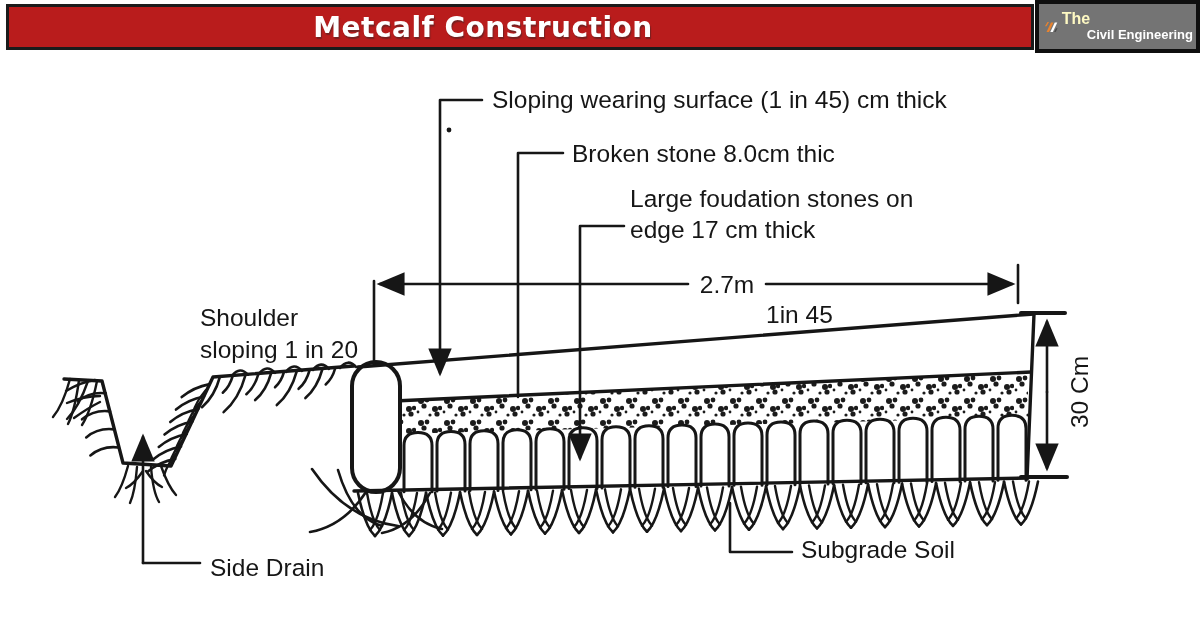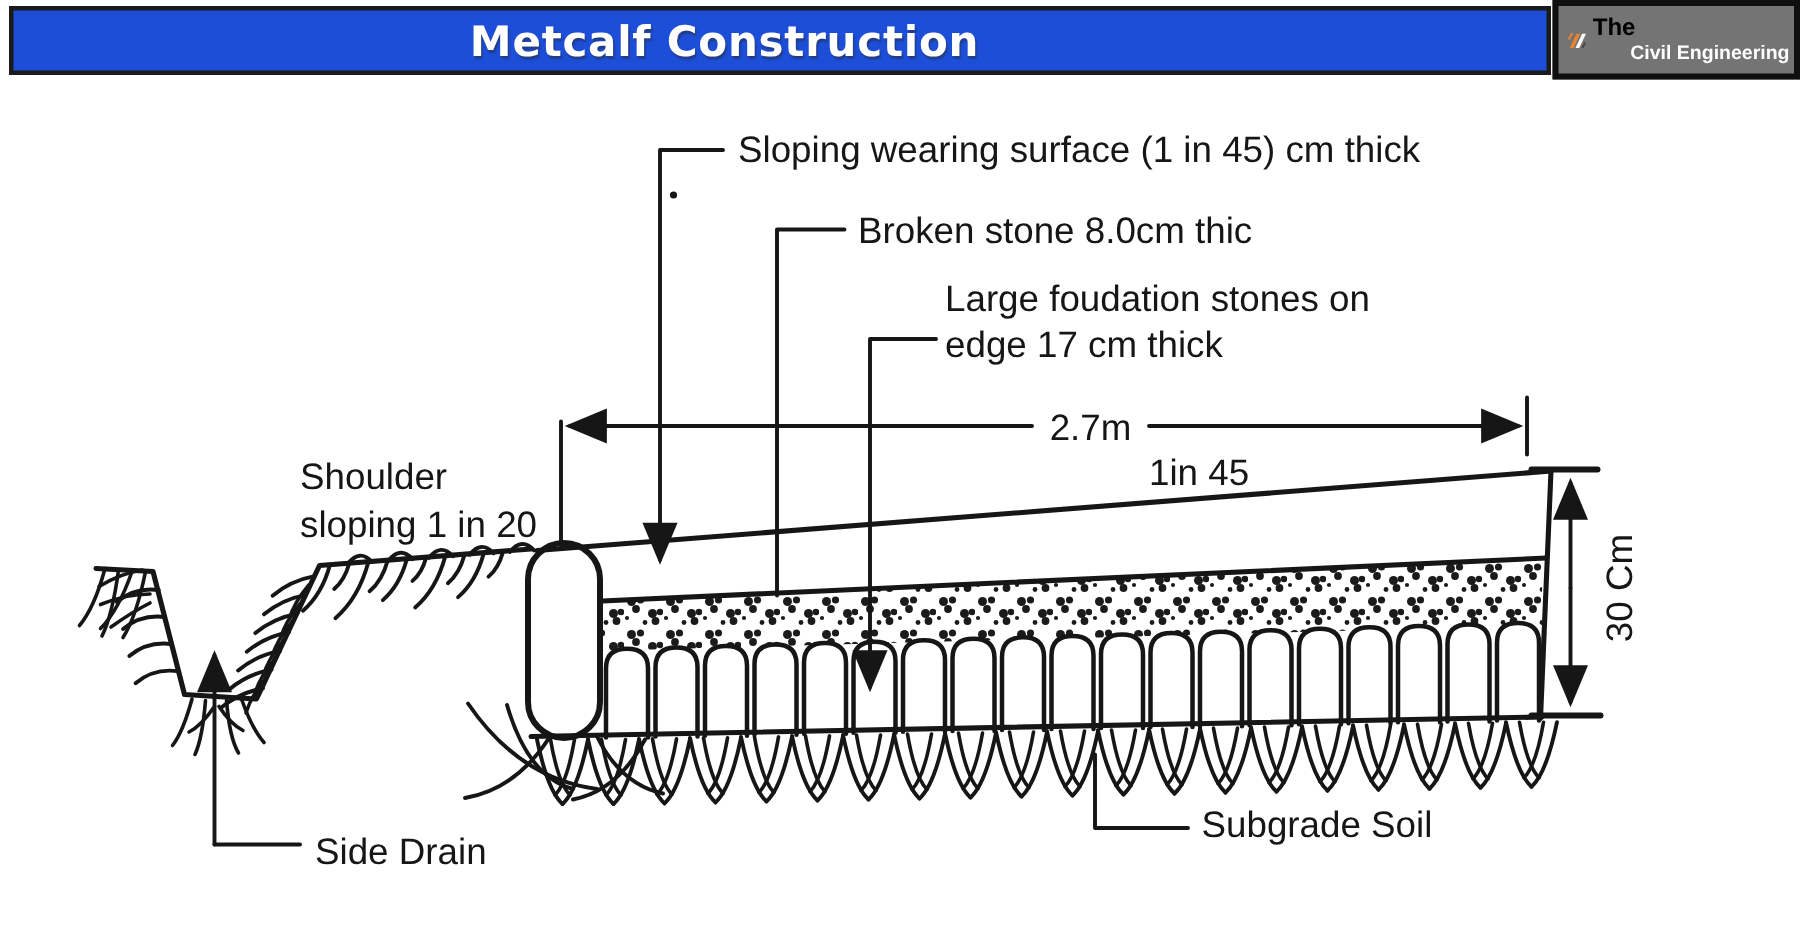--- a/index.html
+++ b/index.html
@@ -1,19 +1,19 @@
 <!DOCTYPE html>
 <html><head>
 <meta charset="utf-8">
 <style>
   html,body{margin:0;padding:0;background:#e9e9e9;}
   .canvas{position:relative;width:1200px;height:628px;background:#ffffff;overflow:hidden;
           font-family:"Liberation Sans", sans-serif;}
   
-  .hbar{position:absolute;left:6px;top:4px;width:1022px;height:40px;background:#1d4ed8;
+  .hbar{position:absolute;left:6px;top:4px;width:1022px;height:40px;background:#b91c1c;
         border:3px solid #1b1b1b;display:flex;align-items:center;justify-content:center;}
   .hbar .title{color:#ffffff;font-weight:bold;font-size:28px;letter-spacing:.5px;
         padding-right:74px;text-shadow:1px 2px 1px rgba(40,40,40,.45);
         font-family:"DejaVu Sans", sans-serif;}
   .logo{position:absolute;right:0;top:0;width:165px;height:53px;background:#747474;
         border:4px solid #0f0f0f;box-sizing:border-box;display:flex;align-items:center;
         padding:2px 3px 2px 5px;}
   .logo-text{display:flex;flex-direction:column;line-height:1.05;margin-left:2px;}
   .logo-the{font-weight:bold;font-size:16px;}
   .logo-ce{font-weight:bold;font-size:13px;color:#ffffff;white-space:nowrap;margin-left:25px;}
@@ -34,21 +34,21 @@
   </div>
 
   <div class="logo">
     <svg width="50" height="40" viewBox="0 0 50 40">
       <polygon points="3,18 11,4 16,4 8,18" fill="#e8832f"></polygon>
       <polygon points="8,36 22,6 30,6 16,36" fill="#e8832f"></polygon>
       <polygon points="20,36 34,6 42,6 28,36" fill="#ffffff"></polygon>
       <polygon points="32,36 38,24 43,24 37,36" fill="#4a4a4a"></polygon>
     </svg>
     <div class="logo-text">
-      <span class="logo-the" style="color:#000000">The</span>
+      <span class="logo-the" style="color:#fef9c3">The</span>
       <span class="logo-ce">Civil Engineering</span>
     </div>
   </div>
 
   <svg class="diagram" width="1200" height="628" viewBox="0 0 1200 628">
     <defs>
       <marker id="arr" viewBox="0 0 12 10" refX="10.5" refY="5" markerWidth="11" markerHeight="9" orient="auto">
         <path d="M0,0 L12,5 L0,10 z" fill="#161616"></path>
       </marker>
       <pattern id="stip" width="26" height="22" patternUnits="userSpaceOnUse">

